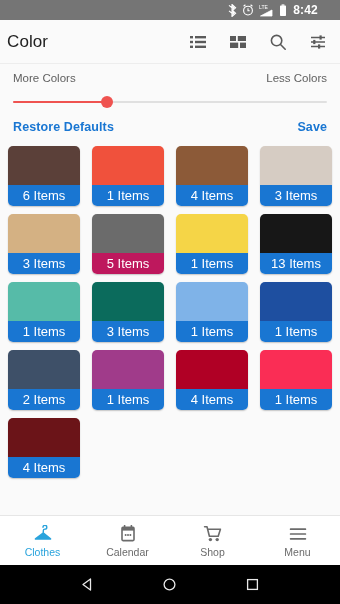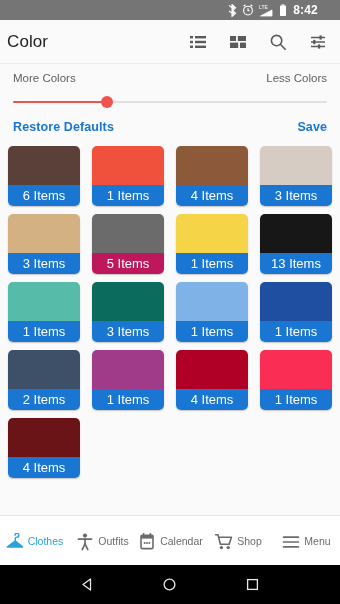--- a/index.html
+++ b/index.html
@@ -86,21 +86,21 @@
   }
 
   
   .bottomnav {
     position: absolute; left: 0; right: 0; bottom: 39px;
     height: 50px; background: #FFFFFF;
     border-top: 1px solid #E6E6E6;
     display: flex; align-items: center;
   }
   .navitem {
-    flex: 1; display: flex; flex-direction: row;
+    flex: 1; display: flex; flex-direction: column;
     align-items: center; justify-content: center; gap: 3px; cursor: pointer;
   }
   .navitem .nicon { height: 20px; display: flex; align-items: flex-end; justify-content: center; }
   .navitem .nlabel { font-size: 10.5px; color: #6B6B6B; }
   .navitem.active .nlabel { color: #29A3DC; }
 
   
   .sysnav {
     position: absolute; left: 0; right: 0; bottom: 0;
     height: 39px; background: #000000;
@@ -276,31 +276,20 @@
           <svg width="20" height="18" viewBox="0 0 20 18">
             <path d="M10 2.2 a1.9 1.9 0 1 1 1.9 1.9 c-1 0-1.6.6-1.6 1.6 L10.3 7.2" stroke="#29A3DC" stroke-width="1.4" fill="none" stroke-linecap="round"></path>
             <path d="M10.3 7 L2 13.2 a0.9 0.9 0 0 0 .6 1.6 h14.8 a0.9 0.9 0 0 0 .6-1.6 Z" fill="#29A3DC"></path>
           </svg>
         </span>
         <span class="nlabel">Clothes</span>
       </div>
       <div class="navitem">
         <span class="nicon">
           <svg width="20" height="18" viewBox="0 0 20 18">
-            <circle cx="10" cy="2.6" r="2.1" fill="#6B6B6B"></circle>
-            <path d="M3.4 6.1 H16.6" stroke="#6B6B6B" stroke-width="1.7" stroke-linecap="round"></path>
-            <path d="M10 5.4 L10 11.4" stroke="#6B6B6B" stroke-width="1.7"></path>
-            <path d="M10 10.8 L7.2 16.6 M10 10.8 L12.8 16.6" stroke="#6B6B6B" stroke-width="1.7" stroke-linecap="round"></path>
-          </svg>
-        </span>
-        <span class="nlabel">Outfits</span>
-      </div>
-      <div class="navitem">
-        <span class="nicon">
-          <svg width="20" height="18" viewBox="0 0 20 18">
             <rect x="4" y="2.4" width="12" height="13.2" rx="1" stroke="#6B6B6B" stroke-width="1.6" fill="none"></rect>
             <rect x="4" y="2.4" width="12" height="3.2" fill="#6B6B6B"></rect>
             <path d="M6.6 0.6 L6.6 3.4 M13.4 0.6 L13.4 3.4" stroke="#6B6B6B" stroke-width="1.6" stroke-linecap="round"></path>
             <circle cx="7.6" cy="10" r="1" fill="#6B6B6B"></circle>
             <circle cx="10" cy="10" r="1" fill="#6B6B6B"></circle>
             <circle cx="12.4" cy="10" r="1" fill="#6B6B6B"></circle>
           </svg>
         </span>
         <span class="nlabel">Calendar</span>
       </div>

